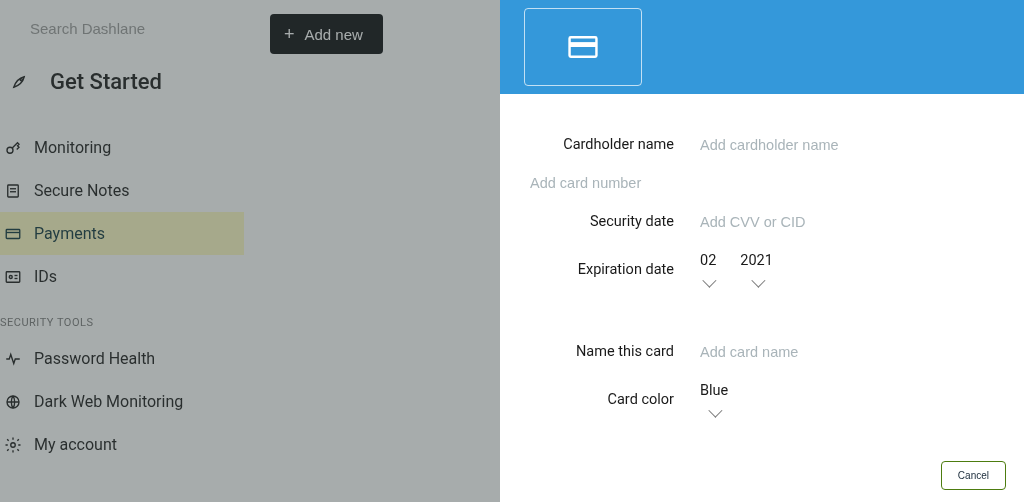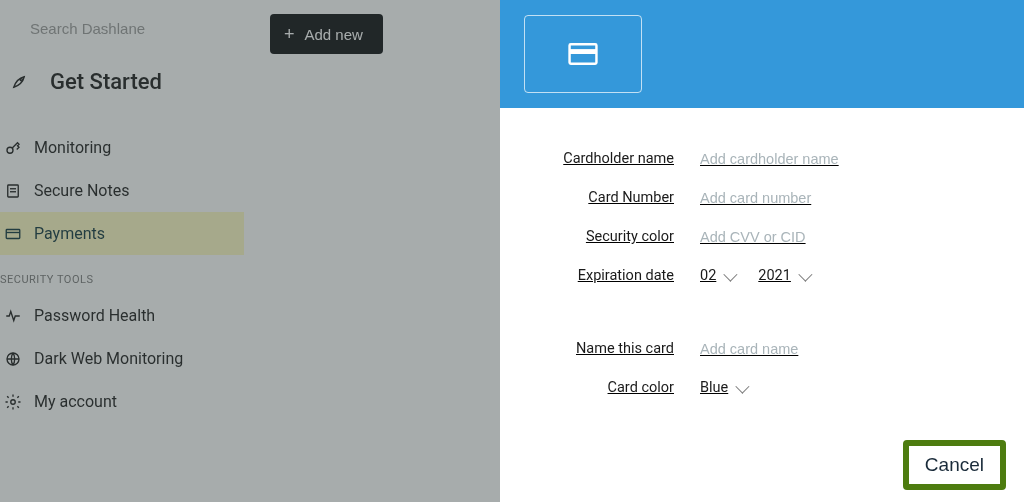--- a/index.html
+++ b/index.html
@@ -137,21 +137,20 @@
   .card-box {
     width:118px; height:78px;
     border:1px solid rgba(255,255,255,.7);
     border-radius:4px;
     display:flex; align-items:center; justify-content:center;
   }
   .card-box svg { width:30px; height:22px; }
 
   .form {
     padding: 42px 32px 10px 30px;
-    text-decoration: underline;
   }
   .form-row {
     display:flex;
     align-items:center;
     margin-bottom: 22px;
   }
   .form-label {
     width: 170px;
     text-align:right;
     padding-right: 26px;
@@ -172,41 +171,42 @@
     width:100%;
   }
   .text-input::placeholder { color:#a9b4b9; }
   .dropdown {
     display:inline-flex;
     align-items:center;
     gap:8px;
     font-size:14.5px;
     color:#1a1a1a;
     cursor:pointer;
+    flex-direction:column;
   }
   .dropdown .chev {
     width:10px; height:10px;
     border-right:1.5px solid #7a7a7a;
     border-bottom:1.5px solid #7a7a7a;
     transform: rotate(45deg) translateY(-2px);
   }
   .gap-block { height: 34px; }
 
   .panel-footer {
     margin-top:auto;
     display:flex;
     justify-content:flex-end;
     padding: 12px 18px;
   }
   .cancel-btn {
     background:#fff;
-    border:6px solid #4d7c0f;
+    border:1px solid #4d7c0f;
     border-radius:4px;
     padding:8px 16px;
-    font-size:19px;
+    font-size:10px;
     color:#1a2b3a;
     cursor:pointer;
   }
 </style>
 </head>
 <body>
 
 <div class="app">
   <aside class="sidebar">
     <div class="search-row">
@@ -256,20 +256,31 @@
       </div>
       <div class="nav-item active">
         <span class="nav-icon">
             <svg viewBox="0 0 24 24" fill="none" stroke="#0e353d" stroke-width="1.8">
               <rect x="3" y="6" width="18" height="12" rx="1"></rect>
               <line x1="3" y1="10" x2="21" y2="10"></line>
             </svg>
           </span>
         <span>Payments</span>
       </div>
+      <div class="nav-item">
+        <span class="nav-icon">
+            <svg viewBox="0 0 24 24" fill="none" stroke="#1a1a1a" stroke-width="1.8">
+              <rect x="3" y="5" width="18" height="14" rx="1"></rect>
+              <circle cx="9" cy="12" r="2"></circle>
+              <line x1="14" y1="10" x2="18" y2="10"></line>
+              <line x1="14" y1="14" x2="18" y2="14"></line>
+            </svg>
+          </span>
+        <span>IDs</span>
+      </div>
     </div>
 
     <div class="section-header">SECURITY TOOLS</div>
 
     <div class="nav-item">
       <span class="nav-icon">
           <svg viewBox="0 0 24 24" fill="none" stroke="#1a1a1a" stroke-width="1.8">
             <path d="M3 12h4l2-6 4 12 2-6h6"></path>
           </svg>
         </span>
@@ -317,27 +328,26 @@
   </div>
 
   <div class="form">
     <div class="form-row">
       <div class="form-label">Cardholder name</div>
       <div class="form-control">
           <input class="text-input" placeholder="Add cardholder name" style="">
         </div>
     </div>
     <div class="form-row">
-      <div class="form-label">Card Number</div>
       <div class="form-control">
           <input class="text-input" placeholder="Add card number" style="">
         </div>
     </div>
     <div class="form-row">
-      <div class="form-label">Security color</div>
+      <div class="form-label">Security date</div>
       <div class="form-control">
           <input class="text-input" placeholder="Add CVV or CID" style="">
         </div>
     </div>
     <div class="form-row">
       <div class="form-label">Expiration date</div>
       <div class="form-control">
         <span class="dropdown">
           <span>02</span>
           <span class="chev"></span>

